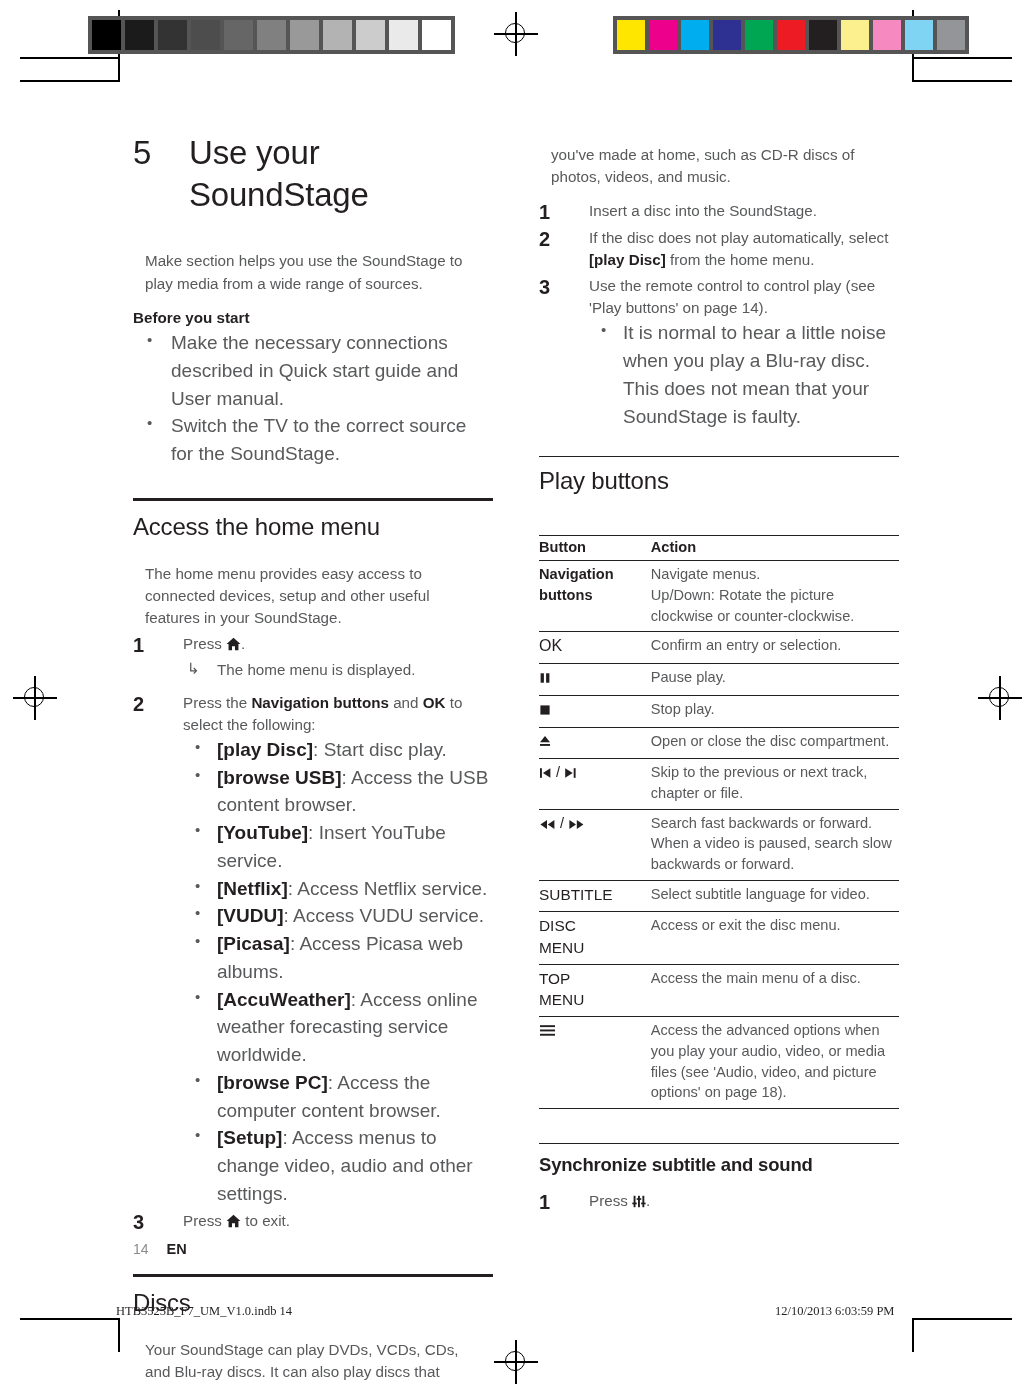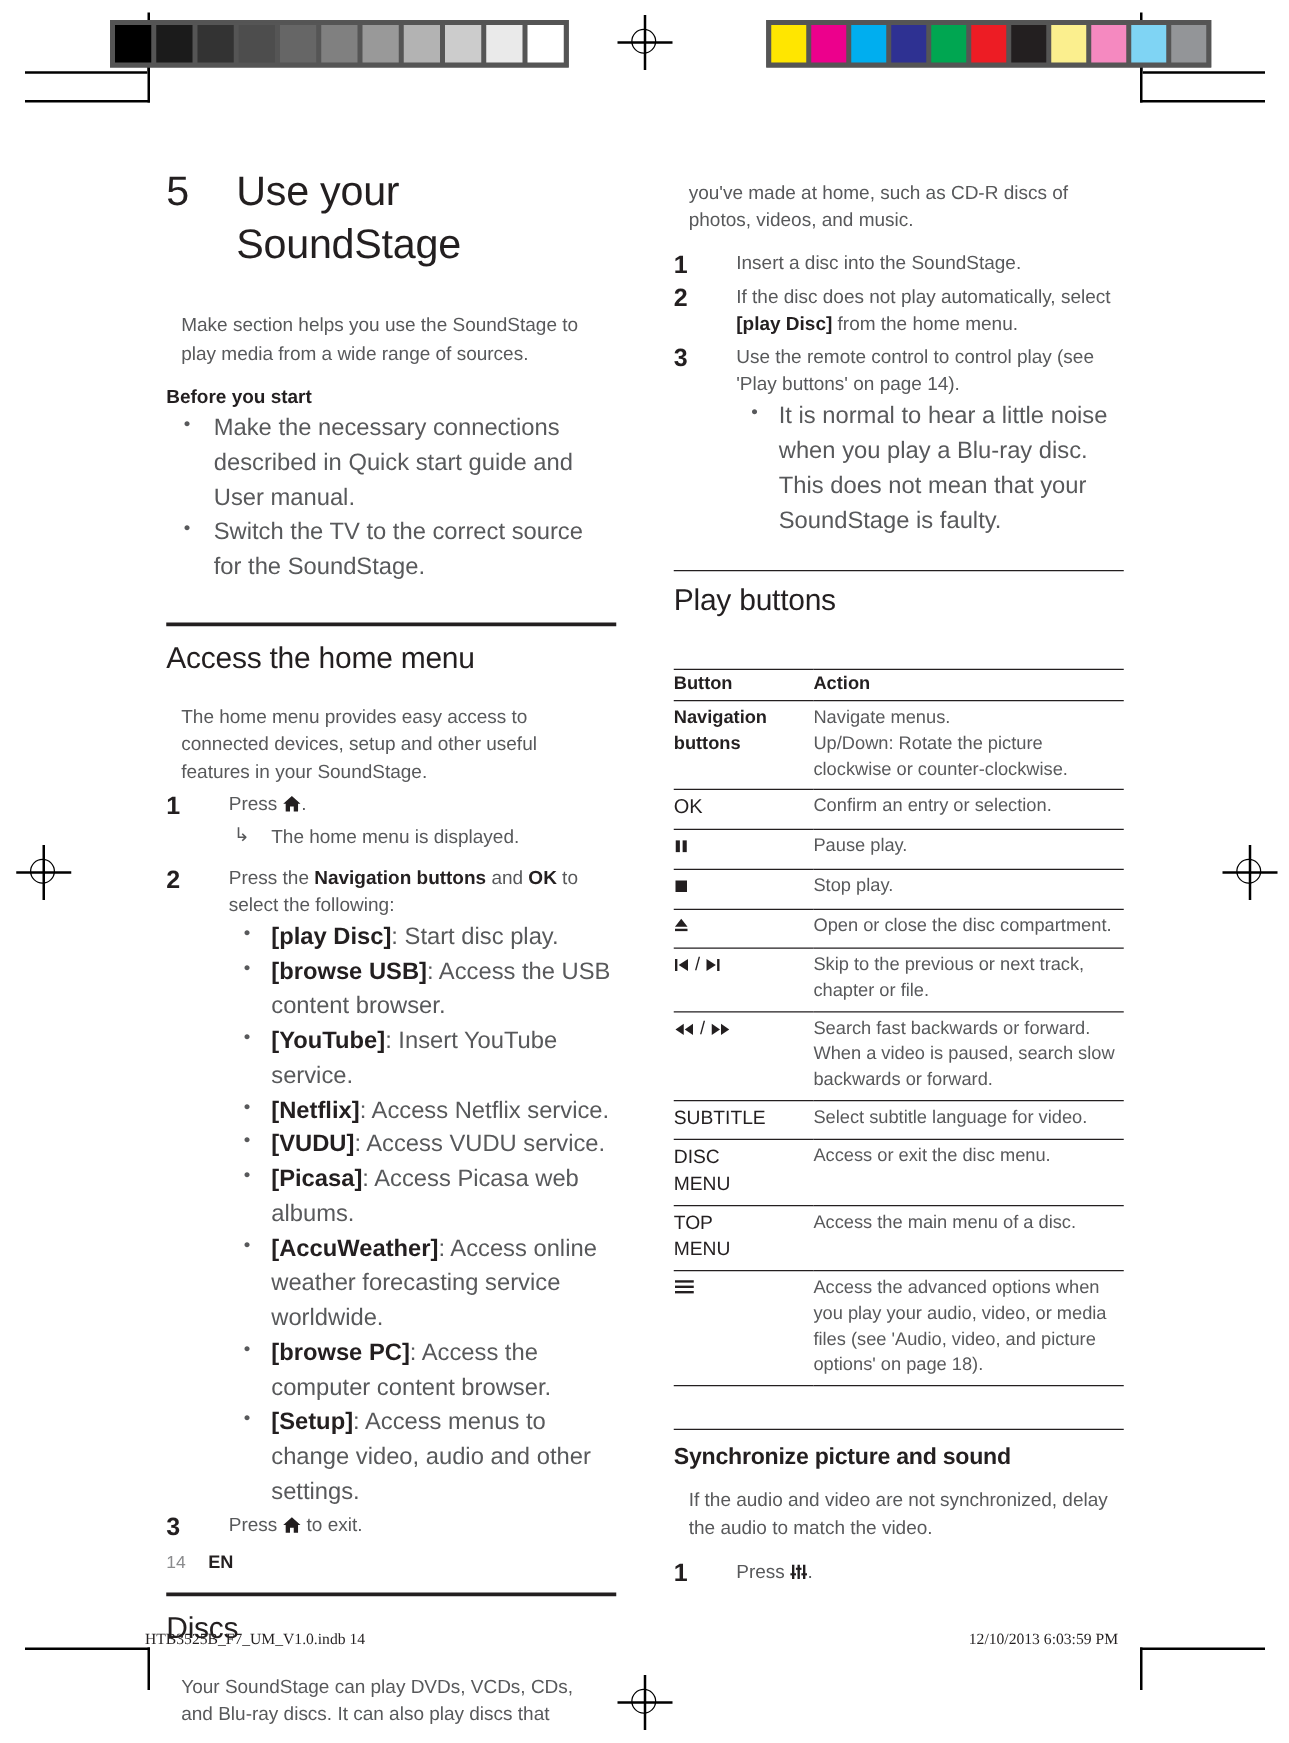--- a/index.html
+++ b/index.html
@@ -325,22 +325,21 @@
         </tr>
 
         <tr>
           <td class="c1" style="padding:0;"></td>
           <td class="c2" style="padding:0;"></td>
         </tr>
       </tbody>
     </table>
 
     <div class="rule-thin" style="margin-top:34px;margin-bottom:10px;"></div>
-    <h2 class="sect" style="font-weight:bold;font-size:18.5px;margin-bottom:14px;">Synchronize picture and sound</h2>
-    <p class="body">If the audio and video are not synchronized, delay the audio to match the video.</p>
+    <h2 class="sect" style="font-weight:bold;font-size:18.5px;margin-bottom:14px;">Synchronize subtitle and sound</h2>
 
     <ol class="steps" style="margin-top:2px;">
       <li>
         <span class="n">1</span>
         <span>Press </span><span class="ico"><svg width="14" height="13" viewBox="0 0 14 13">
               <rect x="1.6" y="0.8" width="1.9" height="11.4" fill="#231f20"></rect>
               <rect x="6" y="0.8" width="1.9" height="11.4" fill="#231f20"></rect>
               <rect x="10.4" y="0.8" width="1.9" height="11.4" fill="#231f20"></rect>
               <rect x="0.3" y="7.6" width="4.5" height="1.7" fill="#231f20"></rect>
               <rect x="4.7" y="3.2" width="4.5" height="1.7" fill="#231f20"></rect>

